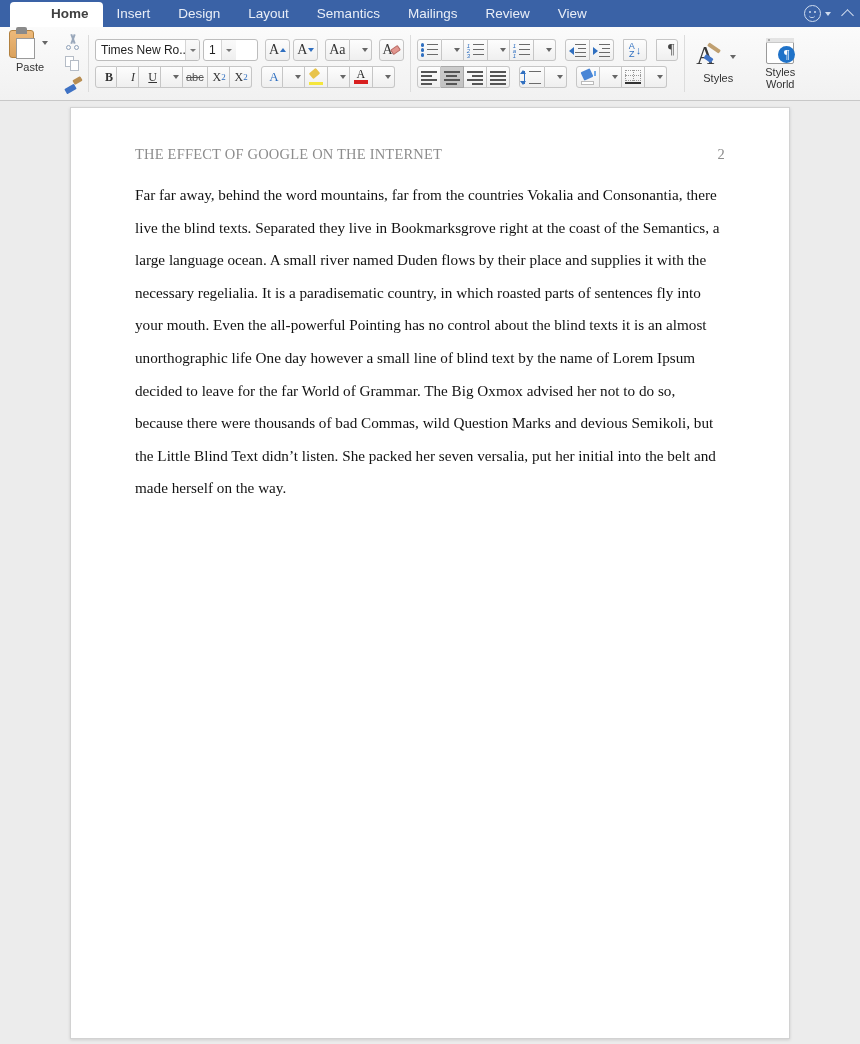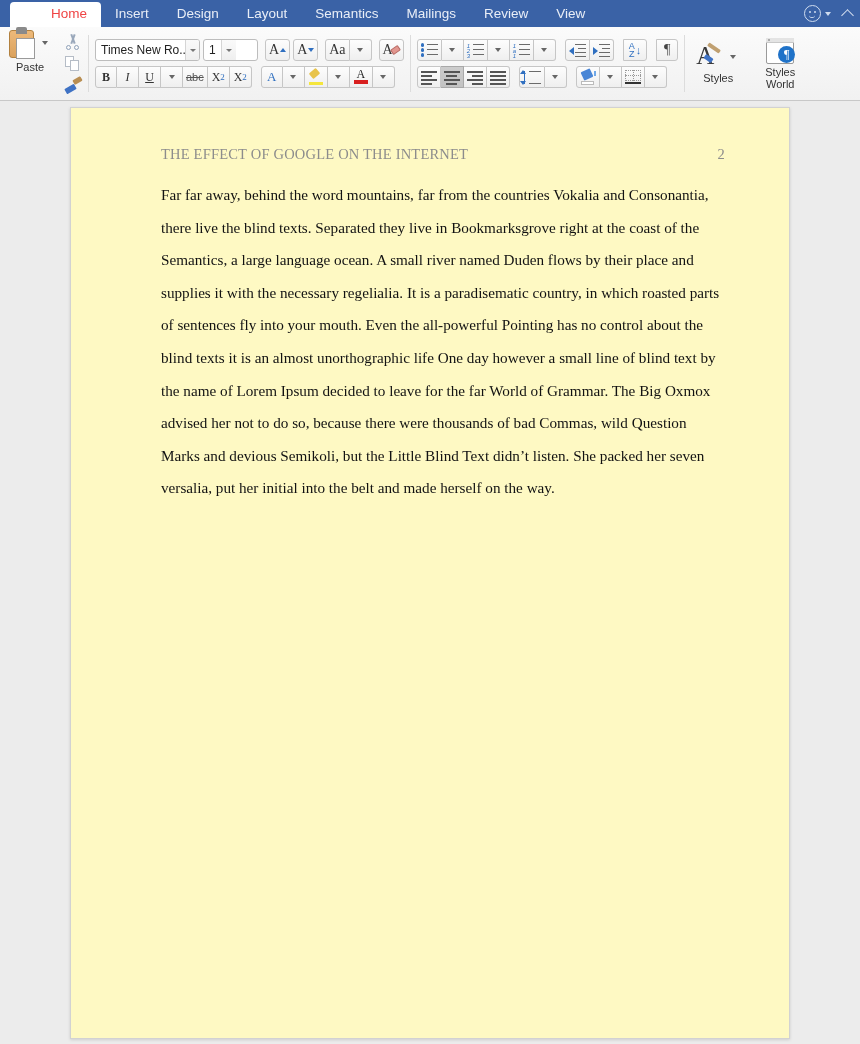--- a/index.html
+++ b/index.html
@@ -24,23 +24,23 @@
     font-size: 13.5px;
     color: #e9eef7;
     padding: 4px 14px 5px 14px;
     line-height: 16px;
     height: 25px;
     white-space: nowrap;
     cursor: default;
   }
   .tab.active {
     background: #ffffff;
-    color: #ef4444;
+    color: #404040;
     border-radius: 4px 4px 0 0;
-    font-weight: normal;
+    font-weight: bold;
     height: 25px;
     padding-left: 41px;
   }
   .tabbar-right {
     position: absolute;
     right: 8px;
     top: 0;
     height: 27px;
     display: flex;
     align-items: center;
@@ -109,21 +109,21 @@
     display: inline-flex;
     align-items: center;
     justify-content: center;
     padding: 0 3px;
     font-size: 12px;
     color: #333;
     cursor: default;
   }
   .btn.active { background: linear-gradient(#cccccc, #c2c2c2); border-color: #a8a8a8; }
   .seg { display: inline-flex; }
-  .seg .btn { border-radius: 0; border-left-width: 0; }
+  .seg .btn { border-radius: 0; border-left-width: 0; justify-content: flex-end; }
   .seg .btn:first-child { border-radius: 3px 0 0 3px; border-left-width: 1px; }
   .seg .btn:last-child { border-radius: 0 3px 3px 0; }
   .drop {
     width: 14px;
     display: inline-flex;
     align-items: center;
     justify-content: center;
   }
   .tri {
     width: 0; height: 0;
@@ -317,24 +317,23 @@
     position: absolute;
     top: 101px; left: 0;
     width: 860px; height: 943px;
     background: #ececec;
     overflow: hidden;
   }
   .page {
     position: absolute;
     left: 70px; top: 6px;
     width: 720px; height: 932px;
-    background: #fef9c3;
+    background: #ffffff;
     border: 1px solid #d2d2d2;
     box-shadow: 0 1px 3px rgba(0,0,0,0.13);
-    padding-left: 26px;
   }
   .doc-inner {
     padding: 38px 64px 0 64px;
     font-family: "Liberation Serif", serif;
   }
   .running-head {
     display: flex;
     justify-content: space-between;
     align-items: baseline;
     color: #8c8c8c;

